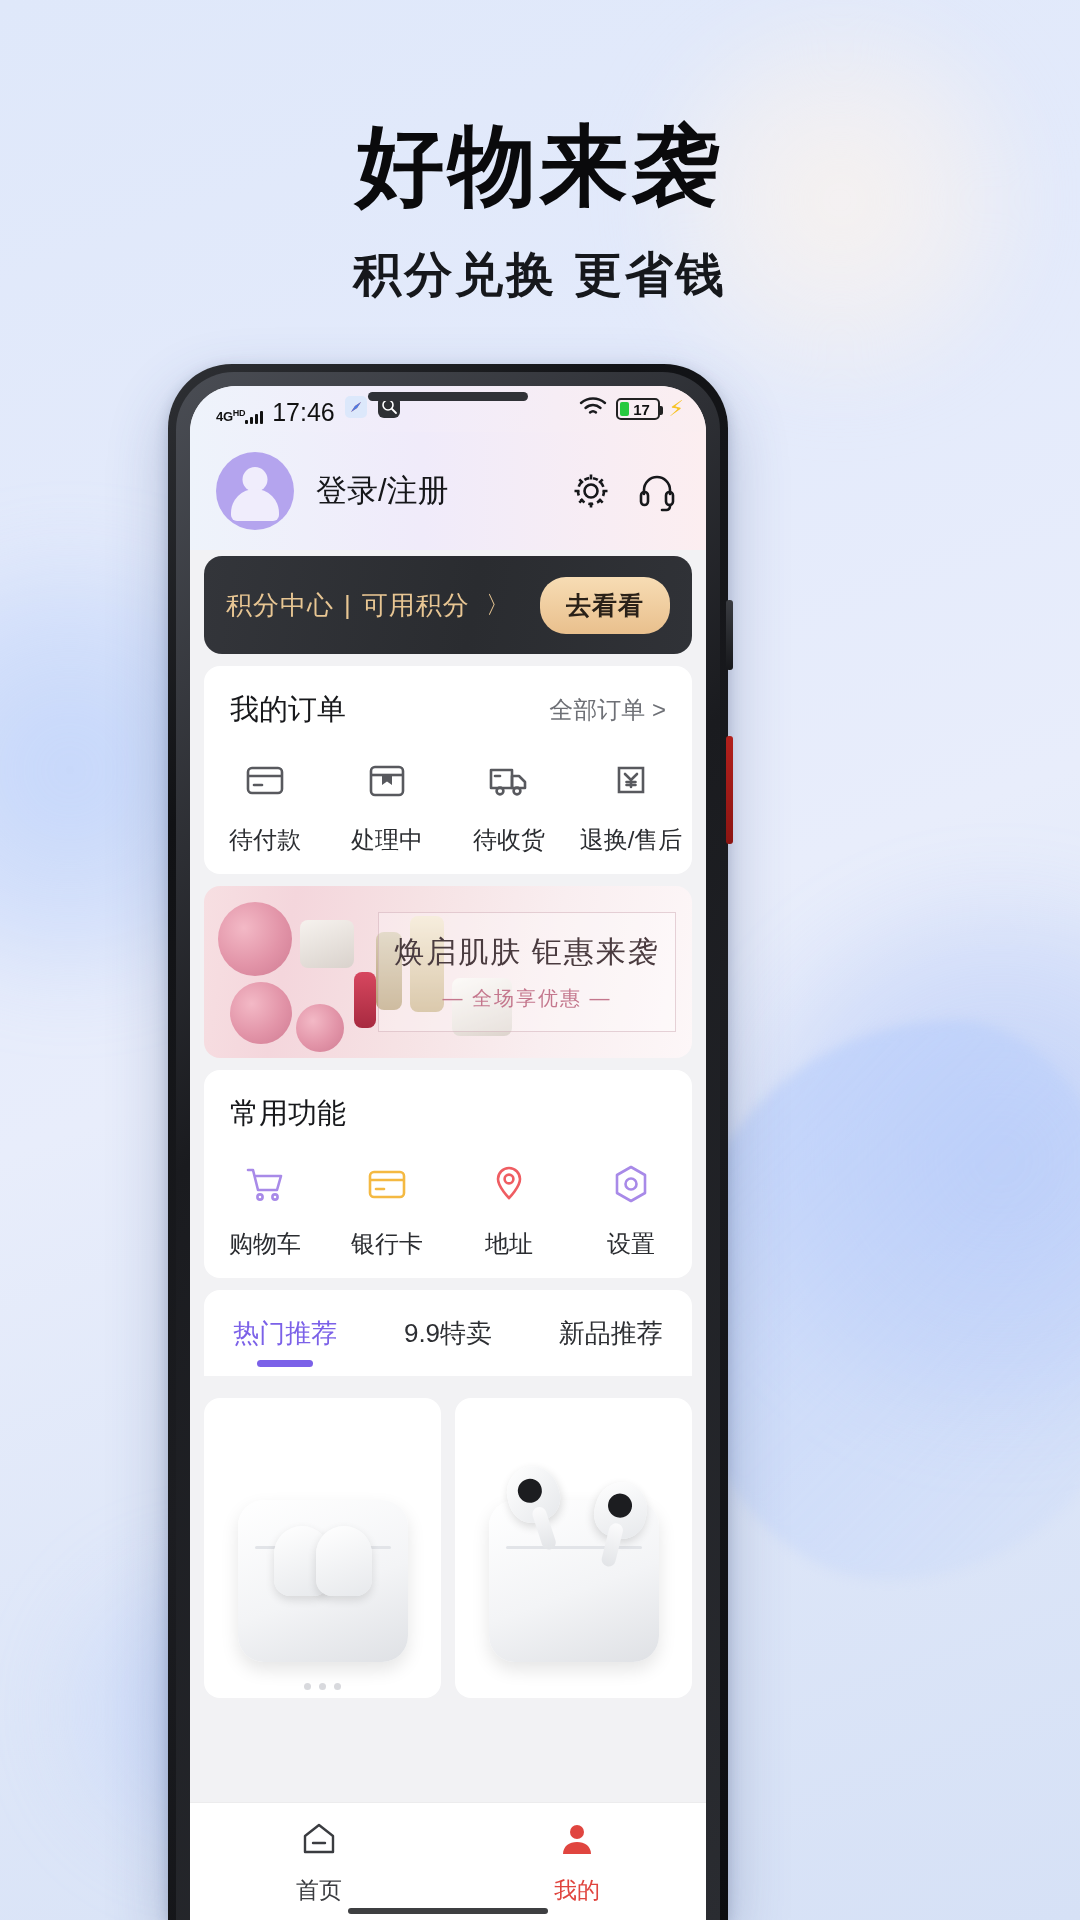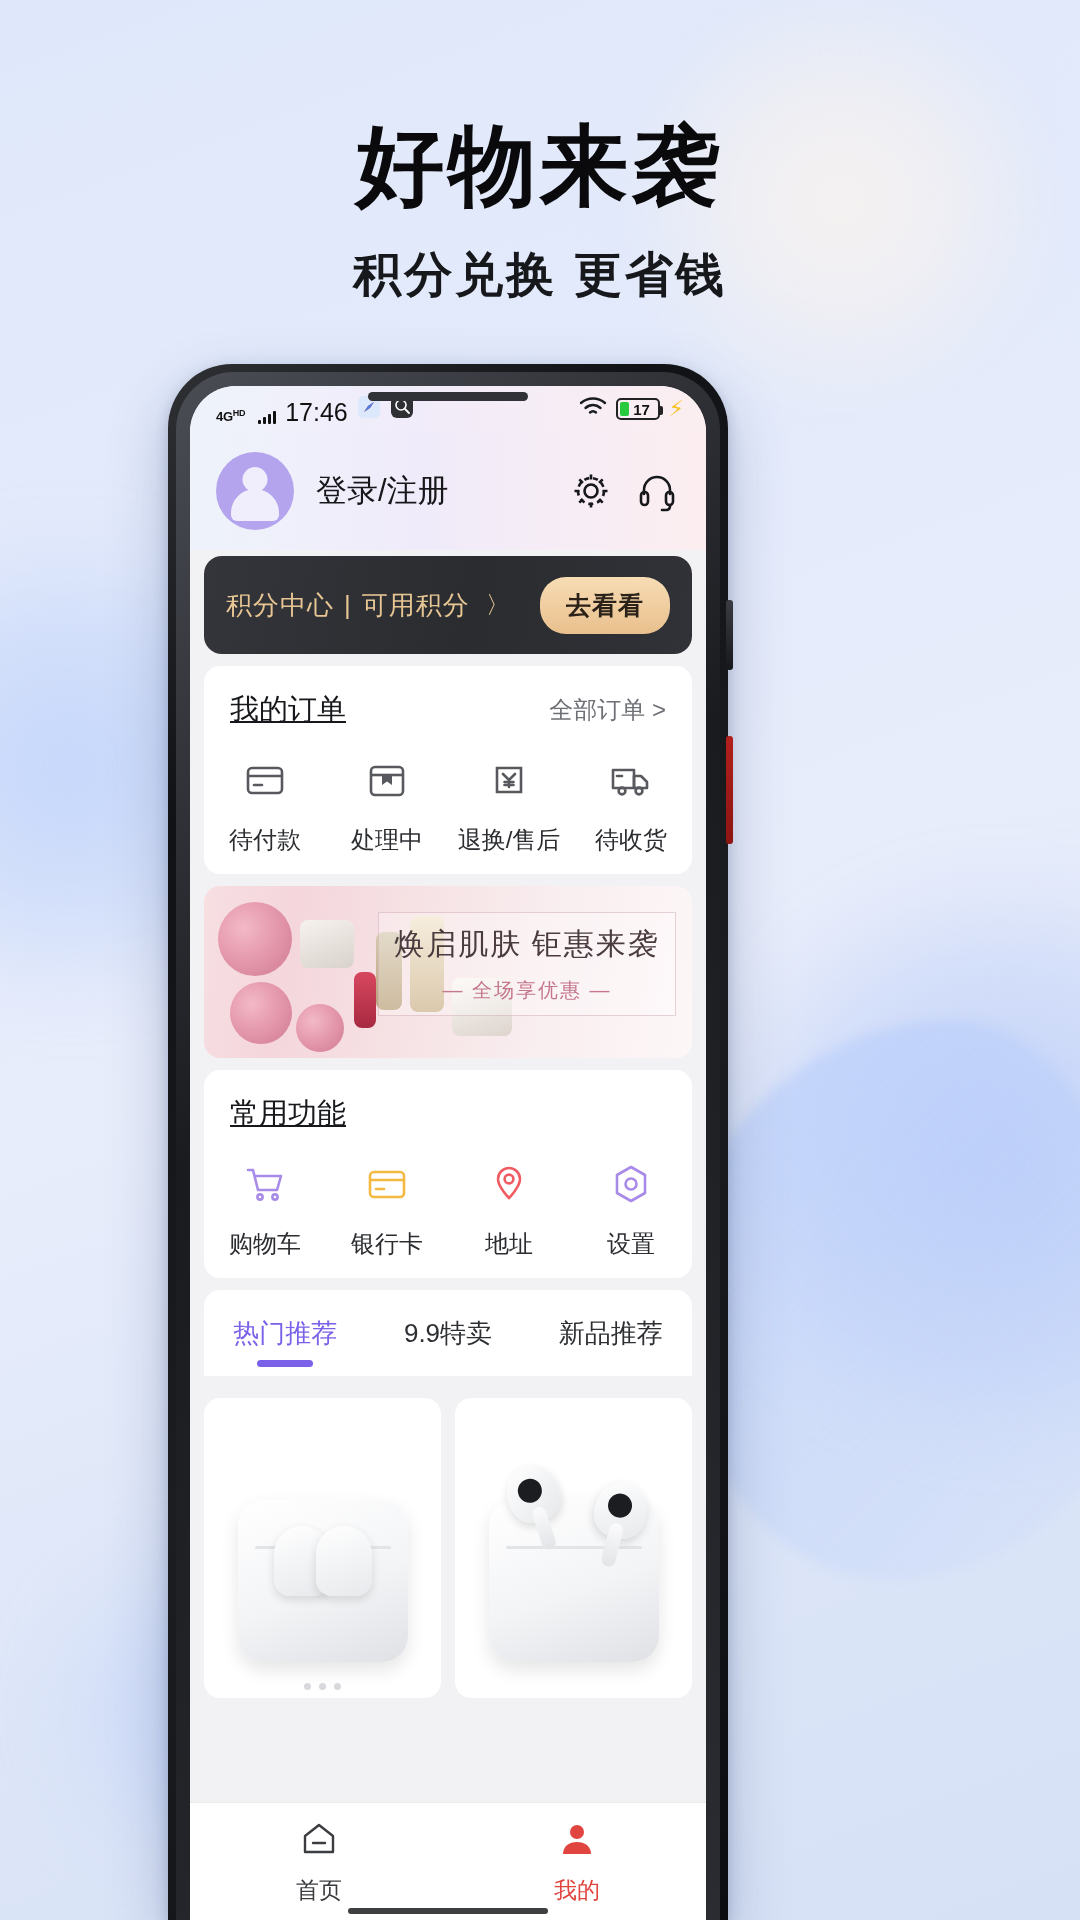--- a/index.html
+++ b/index.html
@@ -46,21 +46,21 @@
     border-radius:46px 46px 0 0; overflow:hidden; background:#f2f2f4; }
 
   .notch { position:absolute; left:50%; transform:translateX(-50%); top:6px; width:160px; height:9px;
     background:#303237; border-radius:6px; z-index:3; }
 
   
   .statusbar { height:46px; display:flex; align-items:center; justify-content:space-between;
     padding:0 22px 0 26px; background:linear-gradient(90deg,#eef3fb 0%,#f1ecfa 42%,#fbeef0 100%);
     font-size:21px; color:#111; position:relative; z-index:2; }
   .sb-left { display:flex; align-items:flex-end; gap:9px; }
-  .net { display:flex; align-items:flex-end; gap:13px; }
+  .net { display:flex; align-items:flex-end; gap:0; }
   .net-label { font-size:13px; font-weight:bold; line-height:1; letter-spacing:-.3px; }
   .net-label sup { font-size:9px; }
   .bars { display:flex; align-items:flex-end; gap:2px; height:14px; }
   .bars i { width:3px; background:#111; border-radius:1px; display:block; }
   .bars i:nth-child(1){height:4px}.bars i:nth-child(2){height:7px}
   .bars i:nth-child(3){height:10px}.bars i:nth-child(4){height:13px}
   .clock { font-size:25px; font-weight:500; line-height:1; margin-bottom:-1px; }
   .sb-right { display:flex; align-items:center; gap:9px; }
   .battery { width:44px; height:22px; border:2px solid #222; border-radius:5px; position:relative;
     display:flex; align-items:center; justify-content:center; }
@@ -88,21 +88,21 @@
     display:flex; align-items:center; padding:0 22px; position:relative; }
   .points-text { color:#e8c693; font-size:26px; letter-spacing:1px; display:flex; align-items:center; gap:10px; }
   .points-arrow { font-size:24px; color:#e8c693; margin-left:6px; }
   .points-btn { margin-left:auto; background:linear-gradient(180deg,#f7dcb4,#e9c08d);
     color:#2a2118; font-size:25px; font-weight:bold; padding:12px 26px; border-radius:26px;
     border:none; letter-spacing:1px; }
 
   
   .card { margin:12px 14px 0; background:#fff; border-radius:16px; padding:24px 0 18px; }
   .card-head { display:flex; align-items:center; padding:0 26px; margin-bottom:10px; }
-  .card-title { font-size:29px; color:#17181b;text-decoration:underline; }
+  .card-title { font-size:29px; color:#17181b; }
   .card-more { margin-left:auto; font-size:24px; color:#6e7076; }
 
   .grid4 { display:flex; }
   .grid4 .cell { flex:1; display:flex; flex-direction:column; align-items:center; gap:14px; padding-top:14px; }
   .cell-label { font-size:24px; color:#2b2d31; }
 
   
   .promo { margin:12px 14px 0; height:172px; border-radius:16px; overflow:hidden; position:relative;
     background:linear-gradient(100deg,#f7dfe2 0%,#f4d6dc 18%,#f6e2e4 42%,#f9eef0 70%,#fdf7f8 100%); }
   .promo .rose { position:absolute; border-radius:50%;
@@ -114,21 +114,21 @@
   .p1 { width:54px; height:48px; left:96px; top:34px; border-radius:10px;
     background:linear-gradient(160deg,#f6f2ee,#d9d2cc); }
   .p2 { width:26px; height:78px; left:172px; top:46px; border-radius:5px;
     background:linear-gradient(180deg,#d8cbb3,#b99f77); }
   .p3 { width:34px; height:96px; left:206px; top:30px; border-radius:6px;
     background:linear-gradient(180deg,#f3e6cf,#cbb289); }
   .p4 { width:22px; height:56px; left:150px; top:86px; border-radius:4px;
     background:linear-gradient(180deg,#d7475f,#a82a40); }
   .p5 { width:60px; height:58px; left:248px; top:92px; border-radius:50%;
     background:linear-gradient(160deg,#fbf8f5,#ddd4cd); }
-  .promo-box { position:absolute; right:16px; top:26px; width:298px; height:104px;
+  .promo-box { position:absolute; right:16px; top:26px; width:298px; height:120px;
     border:1px solid rgba(200,160,170,.45); display:flex; flex-direction:column;
     align-items:center; justify-content:center; gap:12px; background:rgba(255,255,255,.30); }
   .promo-main { font-size:30px; color:#4a3b3f; letter-spacing:2px; font-family:"Liberation Serif",serif; }
   .promo-sub { font-size:20px; color:#c4778d; letter-spacing:2px; }
 
   
   .tabs { margin:12px 14px 0; background:#fff; border-radius:16px 16px 0 0; display:flex;
     height:86px; align-items:center; }
   .tab { flex:1; text-align:center; font-size:26px; color:#2d2f33; position:relative; }
   .tab.active { color:#7b61e8; }
@@ -297,41 +297,41 @@
                   <path d="M10 21h32"></path>
                   <path d="M21 21v10l5-3.6 5 3.6V21z" fill="#58595e" stroke="none"></path>
                 </g>
               </svg>
           </span>
           <span class="cell-label">处理中</span>
         </div>
         <div class="cell">
           <span>
             <svg width="52" height="52" viewBox="0 0 52 52">
-                <g fill="none" stroke="#58595e" stroke-width="2.6" stroke-linecap="round">
-                  <path d="M14 14h24v24H14z" stroke-dasharray="0"></path>
-                  <path d="M20 20l6 6 6-6M26 26v7M21.5 28h9M21.5 31h9"></path>
-                </g>
-              </svg>
-          </span>
-          <span class="cell-label">退换/售后</span>
-        </div>
-        <div class="cell">
-          <span>
-            <svg width="52" height="52" viewBox="0 0 52 52">
                 <g fill="none" stroke="#58595e" stroke-width="2.6" stroke-linejoin="round">
                   <path d="M8 16h21v18H8z"></path>
                   <path d="M29 22h7l6 6v6h-13z"></path>
                   <circle cx="17" cy="37" r="3.4"></circle>
                   <circle cx="34" cy="37" r="3.4"></circle>
                   <path d="M12 22h5" stroke-linecap="round"></path>
                 </g>
               </svg>
           </span>
           <span class="cell-label">待收货</span>
+        </div>
+        <div class="cell">
+          <span>
+            <svg width="52" height="52" viewBox="0 0 52 52">
+                <g fill="none" stroke="#58595e" stroke-width="2.6" stroke-linecap="round">
+                  <path d="M14 14h24v24H14z" stroke-dasharray="0"></path>
+                  <path d="M20 20l6 6 6-6M26 26v7M21.5 28h9M21.5 31h9"></path>
+                </g>
+              </svg>
+          </span>
+          <span class="cell-label">退换/售后</span>
         </div>
       </div>
     </div>
 
     <div class="promo">
       <span class="rose r1"></span>
         <span class="rose r2"></span>
         <span class="rose r3"></span>
       <span class="prod p1"></span>
         <span class="prod p2"></span>

